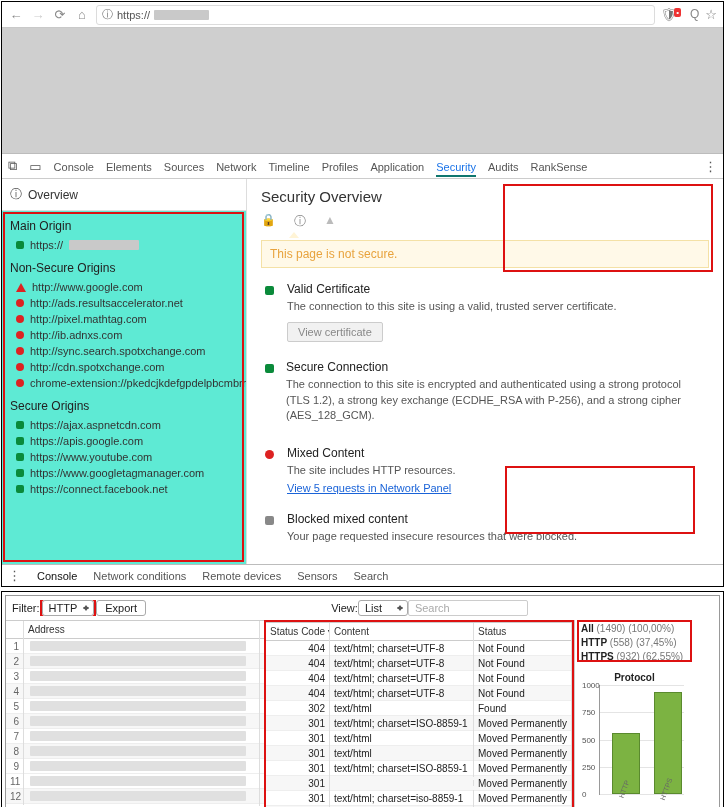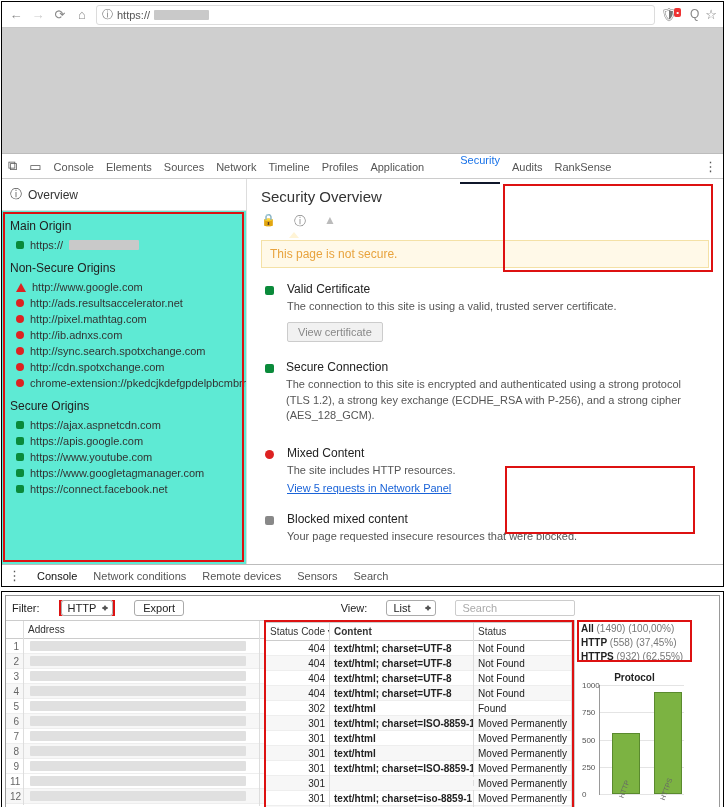--- a/index.html
+++ b/index.html
@@ -15,21 +15,21 @@
   .chrome-right { display:flex; gap:6px; color:#777; font-size:13px;}
   .badge-red { background:#e33; color:#fff; font-size:8px; border-radius:2px; padding:0 2px; line-height:10px; position:relative; top:-4px; left:-3px;}
 
   
   .viewport { height:125px; background:#cfcfcf; }
 
   
   .dt-top { border-top:1px solid #bcbcbc; border-bottom:1px solid #ccc; height:26px; display:flex; align-items:center; padding:0 6px; gap:12px; font-size:11px; color:#555;}
   .dt-top .tabs { display:flex; gap:12px; align-items:center;}
   .dt-top .tab { padding:5px 0 4px 0; cursor:default;}
-  .dt-top .tab.active { color:#1a73e8; border-bottom:2px solid #0f172a; padding-bottom:16px;margin-left:24px;}
+  .dt-top .tab.active { color:#1a73e8; border-bottom:2px solid #0f766e; padding-bottom:2px;}
   .dev-icon { color:#555; font-size:13px;}
   .dt-top .spacer { flex:1; }
 
   
   .dt-body { display:flex; height:385px; }
   .dt-left { width:245px; border-right:1px solid #ddd; display:flex; flex-direction:column; overflow:hidden;}
   .overview-hdr { border-bottom:1px solid #ddd; padding:7px 8px; display:flex; align-items:center; gap:6px; color:#333; font-size:12px;}
   .origin-list { flex:1; overflow:hidden; background:#5eead4; position:relative;}
   .red-box { border:2.5px solid #d11; position:absolute; pointer-events:none;}
   .rb-origins { left:1px; top:1px; right:2px; bottom:2px;}
@@ -58,36 +58,36 @@
   a.inlink { color:#1a63d8; text-decoration:underline; font-size:11px;}
   .rb-mixed { left:258px; top:287px; width:190px; height:68px;}
 
   
   .drawer { border-top:1px solid #bcbcbc; height:22px; display:flex; align-items:center; padding:0 6px; gap:16px; font-size:11px; color:#555;}
   .drawer .dtab.active { color:#111;}
 
   
   .panel2 { border:1px solid #000; width:723px; margin:4px 1px 1px 1px; padding:3px;}
   .p2-inner { border:1px solid #999; background:#fff;}
-  .p2-top { padding:4px 6px; display:flex; align-items:center; gap:19px; font-size:11px; color:#222;}
+  .p2-top { padding:4px 6px; display:flex; align-items:center; gap:0; font-size:11px; color:#222;}
   .dropdown { border:1px solid #aaa; border-radius:3px; padding:1px 16px 1px 6px; font-size:11px; position:relative; background:#fff; min-width:50px;}
   .dropdown:after{ content:""; position:absolute; right:4px; top:4px; width:0;height:0;border-left:3px solid transparent;border-right:3px solid transparent;border-bottom:4px solid #555;}
   .dropdown:before{ content:""; position:absolute; right:4px; bottom:4px; width:0;height:0;border-left:3px solid transparent;border-right:3px solid transparent;border-top:4px solid #555;}
   .rb-filter { border:2.5px solid #d11; padding:0; display:inline-block;}
   .btn-mini { border:1px solid #aaa; border-radius:3px; padding:1px 8px; background:#fff;}
   .p2-top .gap { flex:1;}
   .searchbox { border:1px solid #ccc; border-radius:2px; padding:1px 6px; color:#aaa; width:120px;}
 
   .p2-body { display:flex; }
   .ghdr { display:flex; font-size:10px; color:#333; border-top:1px solid #ccc; border-bottom:1px solid #ccc;}
   .gcol { padding:3px 4px; border-right:1px solid #ddd; white-space:nowrap; overflow:hidden;}
   .gc-num { width:18px; text-align:right; color:#666;}
   .gc-addr { width:236px;}
   .gc-status { width:64px;}
-  .gc-content { width:144px;font-weight:bold;}
+  .gc-content { width:144px;}
   .gc-stat2 { flex:1;}
   .grow { display:flex; font-size:10px; color:#222; border-bottom:1px solid #eee; height:15px; align-items:center;}
   .grow.alt { background:#f7f7f7;}
   .addr-cell { background:#e0e0e0; height:10px; margin:2px 2px; border-radius:1px; width:95%;}
   .rb-cols { border:2.5px solid #d11; position:relative;}
 
   .p2-right { width:120px; border-left:1px solid #ccc; padding:2px 6px 4px 6px; position:relative;}
   .stat-line { font-size:10px; color:#777; line-height:1.4; white-space:nowrap;}
   .stat-line b { color:#222; font-weight:600;}
   .rb-stats { border:2.5px solid #d11; position:absolute; left:2px; top:0; right:2px; height:42px;}

